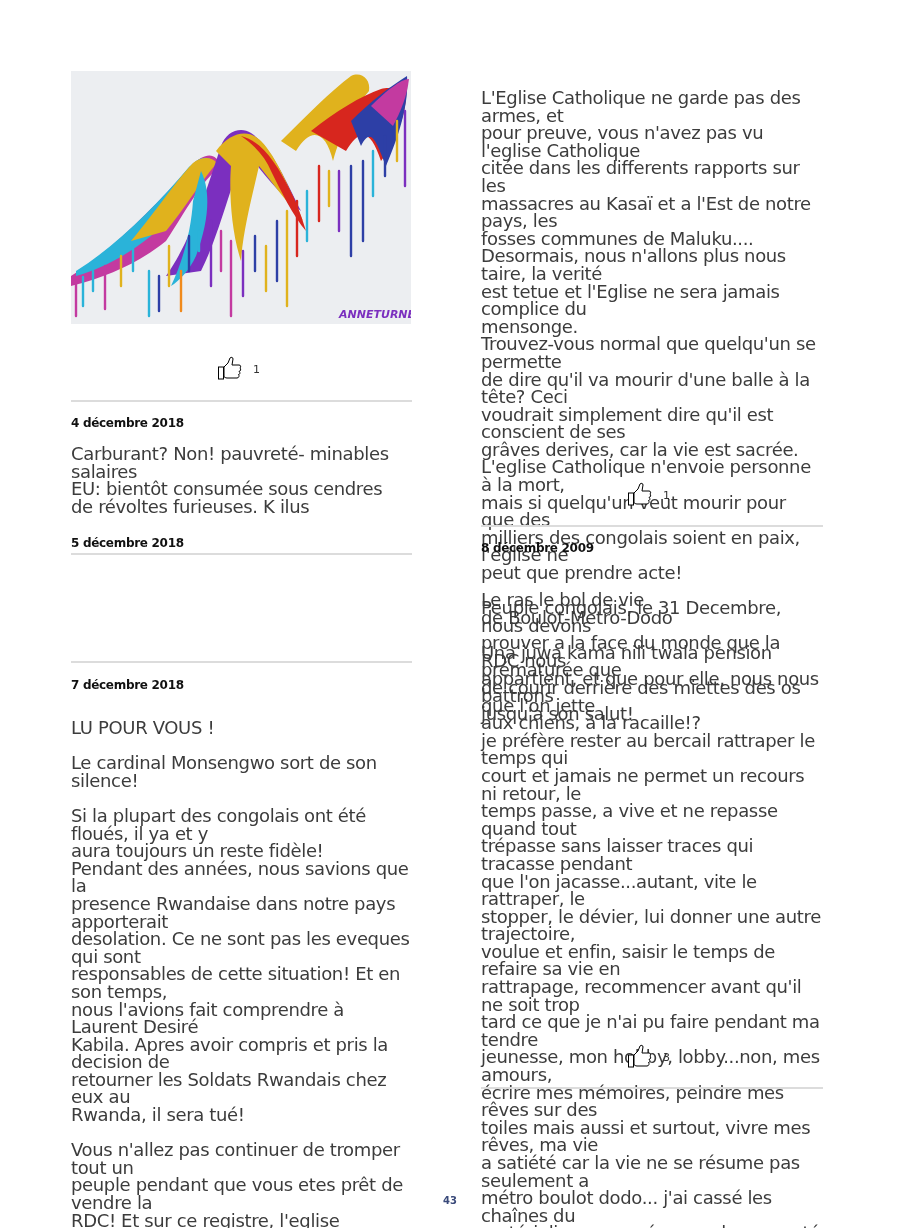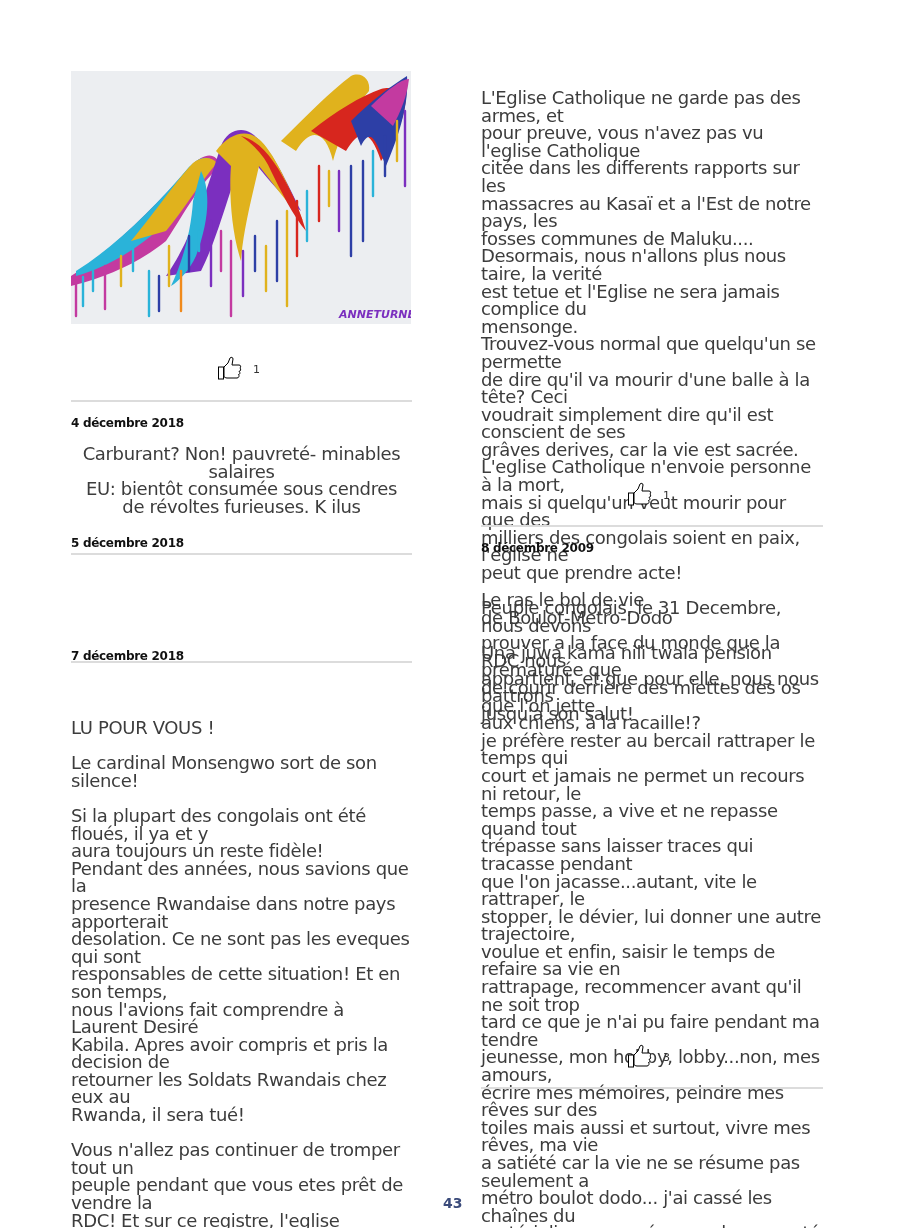--- a/index.html
+++ b/index.html
@@ -12,21 +12,21 @@
               background: #e9ecef; overflow: hidden; }
   .painting svg { display: block; width: 100%; height: 100%; }
   .like { position: absolute; display: flex; align-items: center; gap: 10px; }
   .like svg { width: 26px; height: 26px; }
   .like-count { font-size: 11px; color: #333; font-family: "DejaVu Sans", sans-serif; }
   .divider { position: absolute; left: 0; width: 100%; height: 0; border-top: 2px solid #dcdcdc; }
   .date { position: absolute; left: 0; font-weight: bold; font-size: 12px; color: #111;
           font-family: "DejaVu Sans", sans-serif; letter-spacing: -0.3px; }
   .text { position: absolute; left: 0; width: 100%; font-size: 18px; line-height: 17.6px;
           color: #3c3c3c; white-space: pre-line; letter-spacing: -0.35px; }
-  .page-number { position: absolute; left: 443px; top: 1195px; font-size: 14px; font-weight: bold;
+  .page-number { position: absolute; left: 443px; top: 1195px; font-size: 10px; font-weight: bold;
                  color: #3a4a7a; }
 </style>
 </head>
 <body>
 
 <div class="col col-left">
 
   <div class="painting">
     <svg viewBox="0 0 340 253" preserveAspectRatio="none">
       <rect x="0" y="0" width="340" height="253" fill="#eceef1"></rect>
@@ -85,29 +85,29 @@
   <div class="like" style="left:146px; top:356px;">
     <svg viewBox="0 0 26 26">
       <rect x="1.5" y="11" width="5" height="12" fill="#fff" stroke="#000" stroke-width="1"></rect>
       <path d="M7 11 L11 7 L13 2 C14 1,16 1,16 3 L15 9 L22 9 C24 9,24 11,23 12 C24 13,24 15,22 15.5 C23.5 16.5,23 18.5,21.5 18.5 C22.5 19.5,22 22,20 22 L10 22 C8.5 22,7.5 21,7 21 Z" fill="#fff" stroke="#000" stroke-width="1"></path>
     </svg>
     <span class="like-count">1</span>
   </div>
 
   <div class="divider" style="top:400px;"></div>
   <div class="date" style="top:416px;text-align:right;">4 décembre 2018</div>
-  <div class="text" style="top:445px;text-align:center;">Carburant? Non! pauvreté- minables salaires
+  <div class="text" style="top:445px;">Carburant? Non! pauvreté- minables salaires
 EU: bientôt consumée sous cendres
 de révoltes furieuses. K ilus</div>
 
   <div class="divider" style="top:553px;"></div>
   <div class="date" style="top:536px;">5 décembre 2018</div>
 
   <div class="divider" style="top:661px;"></div>
-  <div class="date" style="top:649px;">7 décembre 2018</div>
+  <div class="date" style="top:678px;">7 décembre 2018</div>
   <div class="text" style="top:719px;">LU POUR VOUS !
 
 Le cardinal Monsengwo sort de son silence!
 
 Si la plupart des congolais ont été floués, il ya et y
 aura toujours un reste fidèle!
 Pendant des années, nous savions que la
 presence Rwandaise dans notre pays apporterait
 desolation. Ce ne sont pas les eveques qui sont
 responsables de cette situation! Et en son temps,

